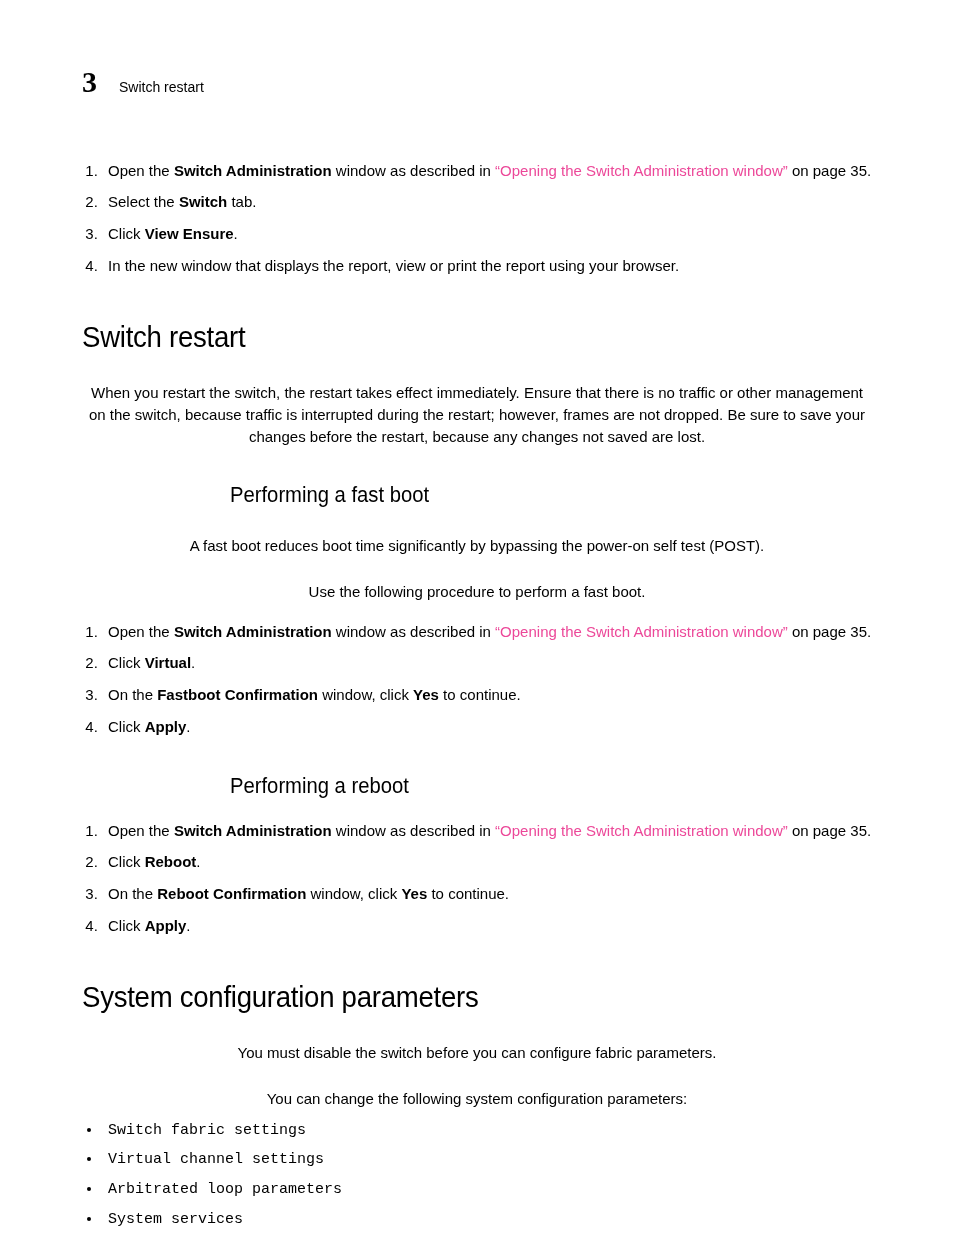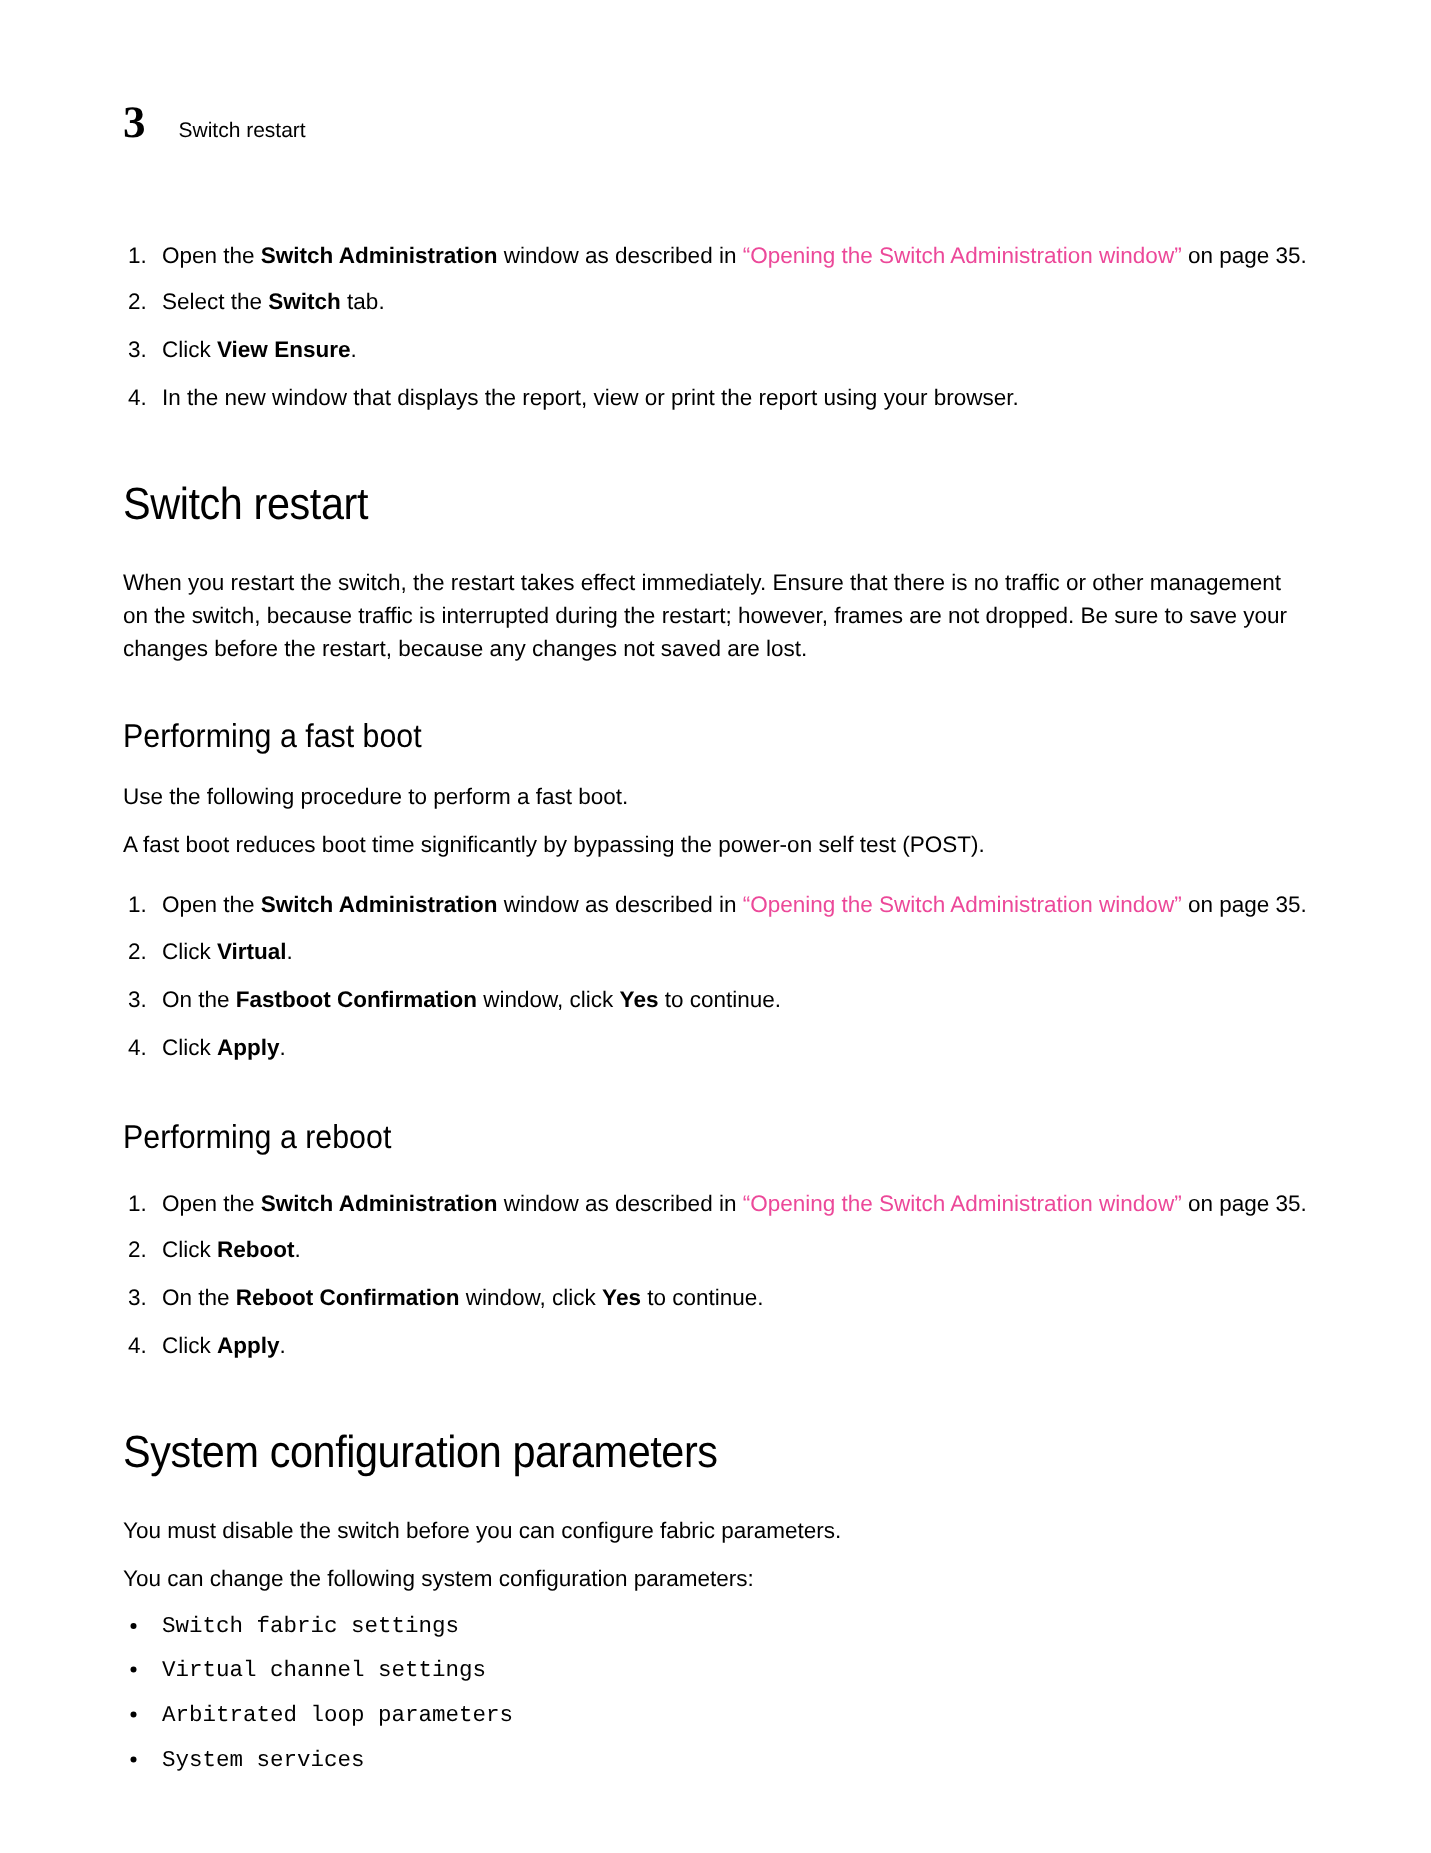--- a/index.html
+++ b/index.html
@@ -30,20 +30,21 @@
   .chapnum {
     font-family: "Times New Roman", Times, serif;
     font-size: 30px;
     font-weight: 700;
   }
   .runtitle {
     font-size: 14px;
     color: #000;
   }
   .content-indent {
+    margin-left: 148px;
   }
   ol.steps {
     list-style: decimal;
     padding-left: 20px;
     margin: 18px 0 0 0;
   }
   ol.steps > li {
     padding-left: 6px;
     margin-bottom: 10px;
   }
@@ -69,21 +70,22 @@
   }
   h2.subsection {
     font-family: Arial, Helvetica, sans-serif;
     font-weight: 400;
     font-size: 22px;
     margin: 32px 0 14px 0;
     transform: scaleX(0.92);
     transform-origin: left;
   }
   p.body {
-    margin: 10px 0 0 0;
+    margin: 24px 0 0 0;
+    text-align: center;
   }
   .bold { font-weight: 700; }
   a.xref {
     color: #ec4899;
     text-decoration: none;
   }
 </style>
 </head>
 <body>
 
@@ -108,22 +110,22 @@
       <span>In the new window that displays the report, view or print the report using your browser.</span>
     </li>
   </ol>
 
   <h1 class="section">Switch restart</h1>
   <p class="body content-indent">When you restart the switch, the restart takes effect immediately. Ensure that there is no traffic or other management on the switch, because traffic is interrupted during the restart; however, frames are not dropped. Be sure to save your changes before the restart, because any changes not saved are lost.</p>
 
   <div class="content-indent">
     <h2 class="subsection">Performing a fast boot</h2>
   </div>
+  <p class="body content-indent">A fast boot reduces boot time significantly by bypassing the power-on self test (POST).</p>
   <p class="body content-indent">Use the following procedure to perform a fast boot.</p>
-  <p class="body content-indent">A fast boot reduces boot time significantly by bypassing the power-on self test (POST).</p>
   <ol class="steps content-indent">
     <li>
       <span>Open the </span><span class="bold">Switch Administration</span><span> window as described in </span><a href="#" class="xref">“Opening the Switch Administration window”</a><span> on page 35.</span>
     </li>
     <li>
       <span>Click </span><span class="bold">Virtual</span><span>.</span>
     </li>
     <li>
       <span>On the </span><span class="bold">Fastboot Confirmation</span><span> window, click </span><span class="bold">Yes</span><span> to continue.</span>
     </li>

